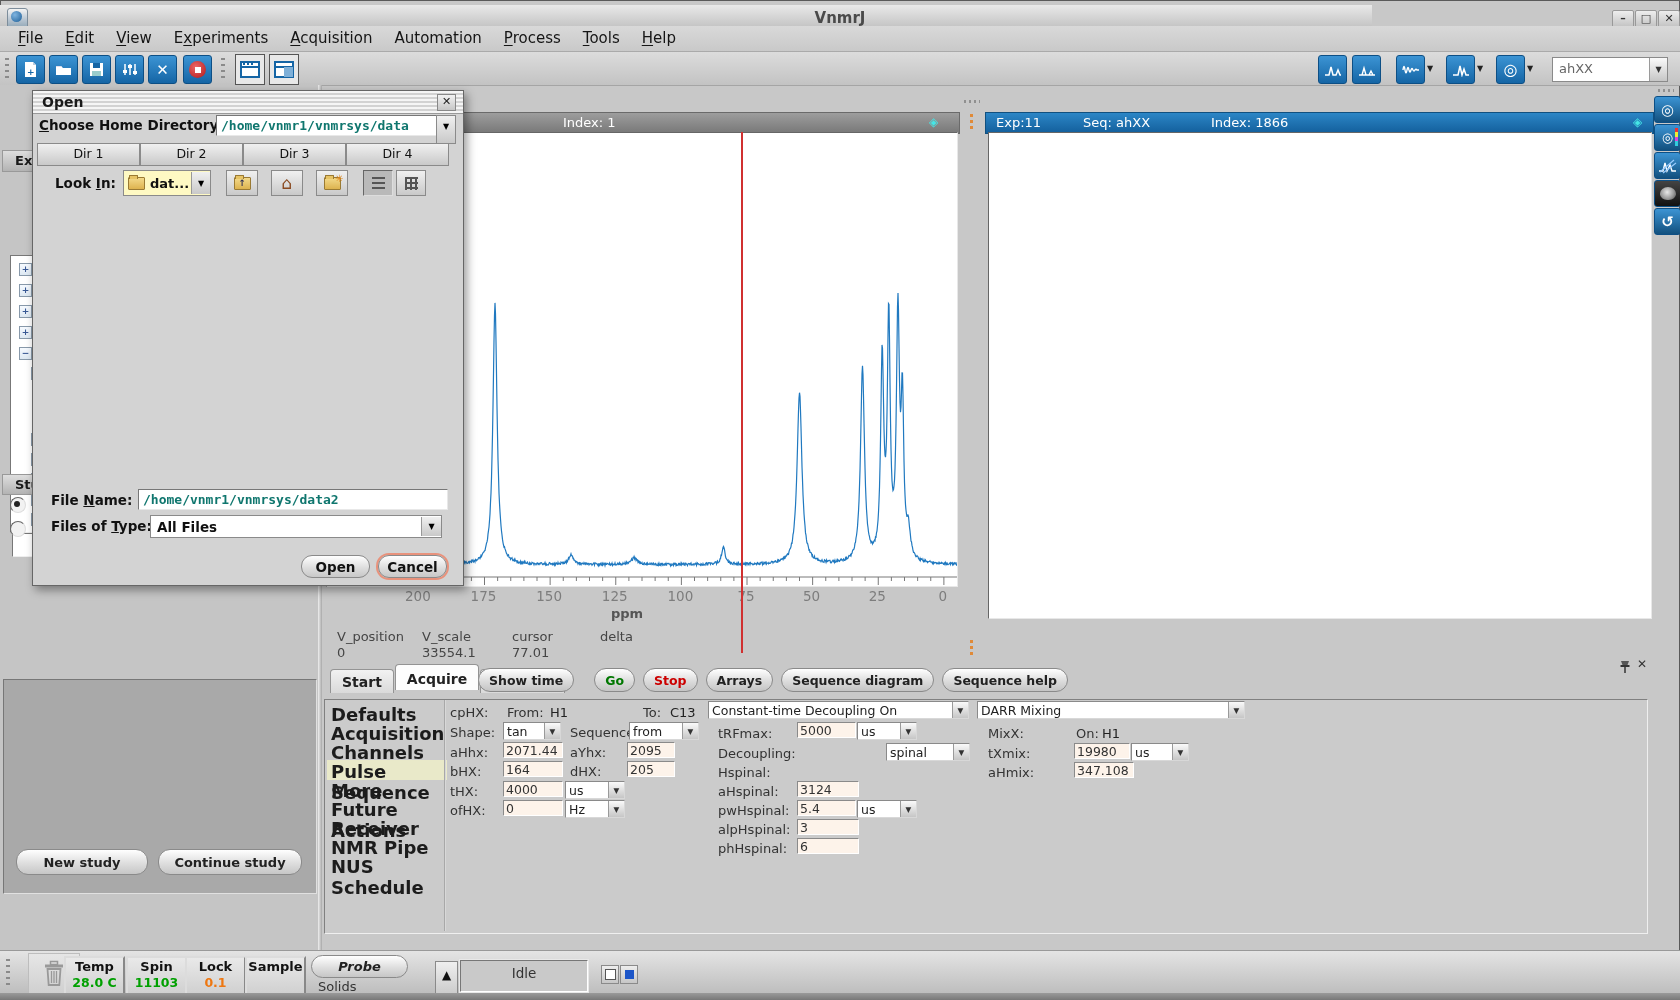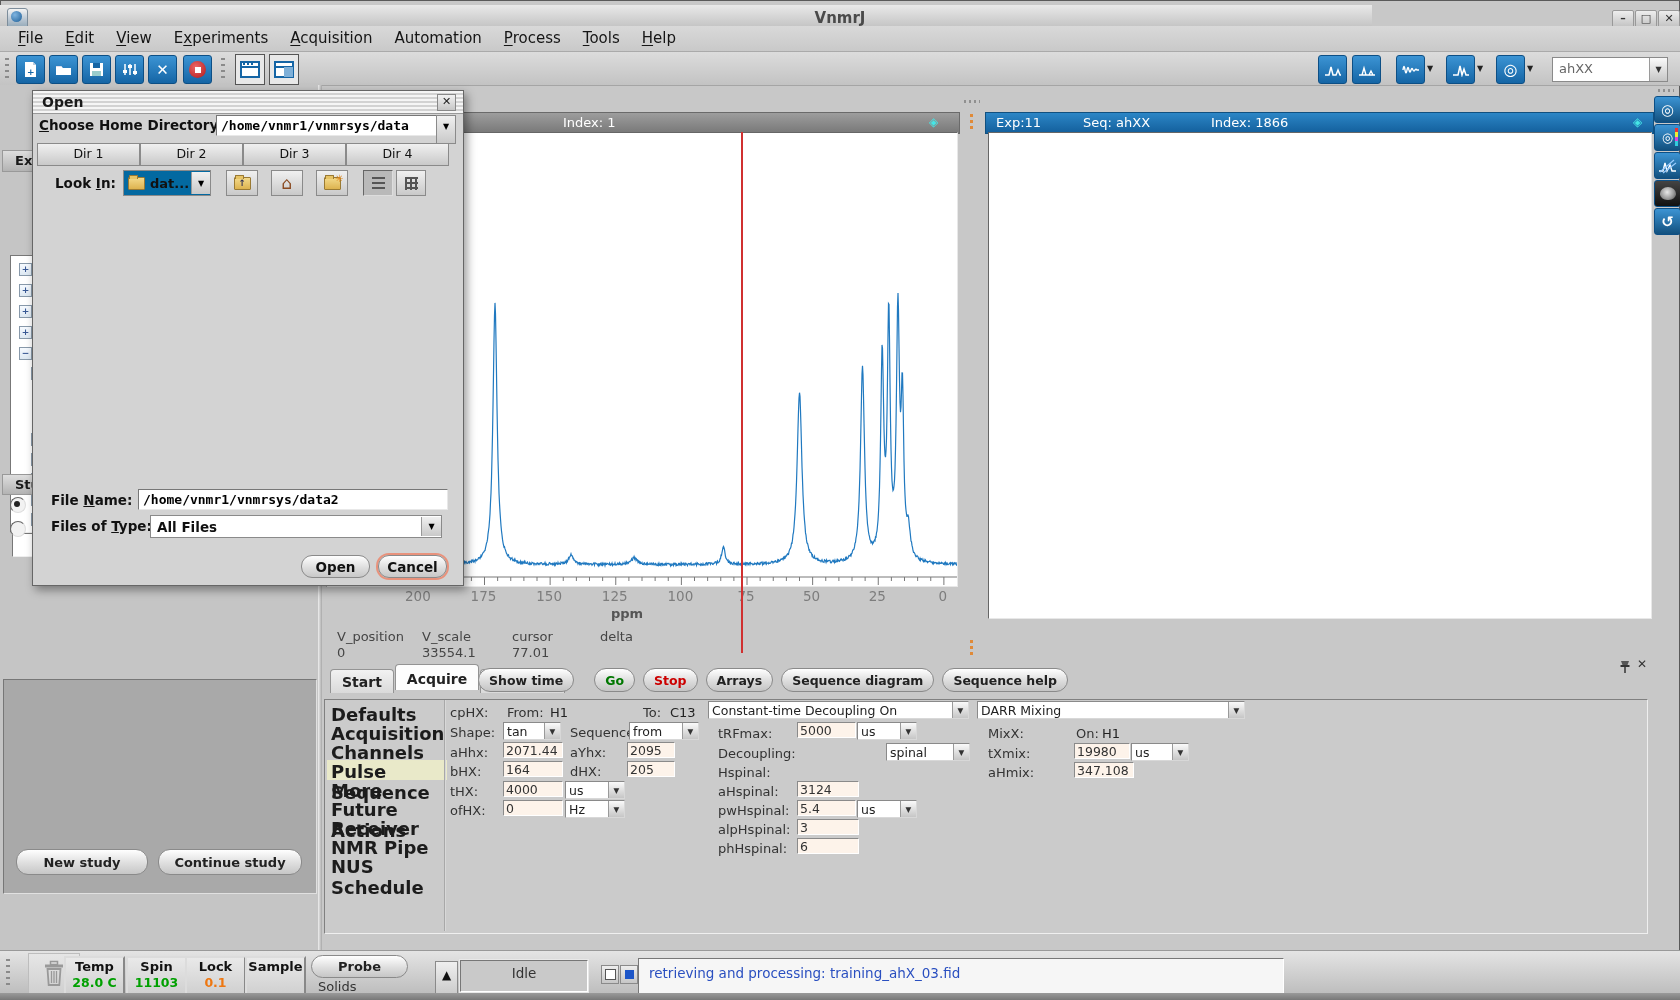--- a/index.html
+++ b/index.html
@@ -106,21 +106,21 @@
   
   #dialog{left:32px;top:90px;width:430px;height:494px;background:#d3d3d3;border:1px solid #666;
     box-shadow:3px 4px 9px rgba(0,0,0,.4);z-index:50;}
   #dlg-title{left:0;top:0;width:430px;height:22px;
     background:repeating-linear-gradient(#f5f5f5 0 2px,#d2d2d2 2px 4px);border-bottom:1px solid #999;}
   #dlg-title .t{position:absolute;left:9px;top:3px;font-size:14px;font-weight:bold;color:#1a1a1a;}
   #dlg-close{left:404px;top:3px;width:17px;height:15px;text-align:center;font-size:11px;font-weight:bold;
     line-height:14px;color:#222;background:linear-gradient(#f2f2f2,#c6c6c6);border:1px solid #888;}
   .dlg-label{position:absolute;font-size:13.5px;font-weight:bold;color:#111;white-space:nowrap;}
   .dlg-field{position:absolute;background:#fff;border:1px solid;border-color:#777 #e8e8e8 #e8e8e8 #777;
-    font-family:"DejaVu Sans Mono","Liberation Mono",monospace;font-weight:bold;font-size:13px;color:#000000;padding:0 4px;}
+    font-family:"DejaVu Sans Mono","Liberation Mono",monospace;font-weight:bold;font-size:13px;color:#0f766e;padding:0 4px;}
   .dirbtn{position:absolute;top:52px;width:101px;height:19px;background:linear-gradient(#f0f0f0,#c9c9c9);
     border:1px solid #8a8a8a;font-size:12.5px;color:#111;text-align:center;padding-top:2px;}
   .dtool{position:absolute;top:79px;width:30px;height:24px;background:linear-gradient(#f0f0f0,#c9c9c9);
     border:1px solid #8a8a8a;display:flex;align-items:center;justify-content:center;}
   .dtool.pressed{background:#b9b9b9;border-color:#666 #ddd #ddd #666;}
   .folder{display:inline-block;width:15px;height:11px;background:linear-gradient(#f3d98a,#ddb34f);
     border:1px solid #9a7a33;border-radius:1px;position:relative;}
   .folder::before{content:"";position:absolute;left:0;top:-3px;width:7px;height:3px;
     background:#e7c465;border:1px solid #9a7a33;border-bottom:none;border-radius:1px 1px 0 0;}
   #dlg-list{left:8px;top:113px;width:406px;height:272px;background:#fff;
@@ -538,54 +538,52 @@
           <div class="v" style="color:#00a000">11103 Hz</div>
         </div>
         <div class="hwbox abs" style="left: 185px;">
           <div class="l">Lock</div>
           <div class="v" style="color:#ee7711">0.1</div>
         </div>
         <div class="hwbox abs" style="left: 245px;">
           <div class="l">Sample</div>
         </div>
       </div>
-    <div class="pill abs" style="left:311px;top:4px;width:95px;height:21px;">
+    <div class="pill abs" style="left:311px;top:4px;width:95px;height:21px;font-style:italic;">
       <span>Probe</span>
       </div>
     <div class="abs" style="left:318px;top:28px;font-size:13px;color:#333;">Solids</div>
     <div class="abs" style="left:435px;top:10px;width:21px;height:28px;background:linear-gradient(#efefef,#c9c9c9);border:1px solid #8a8a8a;text-align:center;font-size:12px;color:#111;padding-top:6px;"><span>▲</span></div>
     <div id="idle-box" class="abs">
       <span>Idle</span></div>
     <div class="sq-btn" style="left:601px;">
       <span style="width:9px;height:9px;border:1px solid #555;background:#fff;"></span>
       </div>
     <div class="sq-btn" style="left:620px;">
       <span style="width:9px;height:9px;background:#1d56c8;"></span>
       </div>
-    <div id="msg-field" class="abs">
-      <span>retrieving and processing: training_ahX_03.fid</span></div>
   </div>
   <div id="bottomedge" class="abs"></div>
 
   <div id="dialog" class="abs">
     <div id="dlg-title" class="abs">
       <span class="t">Open</span>
     </div>
     <div id="dlg-close" class="abs">✕</div>
     <div class="dlg-label" style="left:6px;top:26px;"><u>C</u><span id="homelbl">hoose Home Directory:</span></div>
     <input class="dlg-field" style="left: 183px; top: 24px; width: 214px; height: 19px;" value="/home/vnmr1/vnmrsys/data">
     <div class="abs" style="left:403px;top:24px;width:18px;height:21px;background:linear-gradient(#f0f0f0,#c9c9c9);border:1px solid #8a8a8a;text-align:center;font-size:8px;padding-top:6px;"><span>▼</span></div>
     <div id="dir-buttons">
         <div class="dirbtn" style="left: 4px;">Dir 1</div>
         <div class="dirbtn" style="left: 107px;">Dir 2</div>
         <div class="dirbtn" style="left: 210px;">Dir 3</div>
         <div class="dirbtn" style="left: 313px;">Dir 4</div>
       </div>
     <div class="dlg-label" style="left:22px;top:84px;">Look <u>I</u>n:</div>
-    <div class="abs" style="left:90px;top:79px;width:86px;height:24px;background:#0369a1;border:1px solid #8a8a8a;display:flex;align-items:center;">
+    <div class="abs" style="left:90px;top:79px;width:86px;height:24px;background:#fef9c3;border:1px solid #8a8a8a;display:flex;align-items:center;">
       <span class="folder" style="margin-left:4px;"></span>
       <span style="flex:1;font-size:13px;font-weight:bold;color:#111;padding-left:5px;">dat...</span>
       <span style="width:18px;height:22px;background:linear-gradient(#f0f0f0,#c9c9c9);border-left:1px solid #999;display:flex;align-items:center;justify-content:center;font-size:8px;">▼</span>
     </div>
     <div class="dtool" style="left:193px;">
       <span class="folder">
           <span style="position:absolute;left:4px;top:0px;font-size:9px;font-weight:bold;color:#335;">↑</span>
         </span>
       </div>
     <div class="dtool" style="left:238px;">

